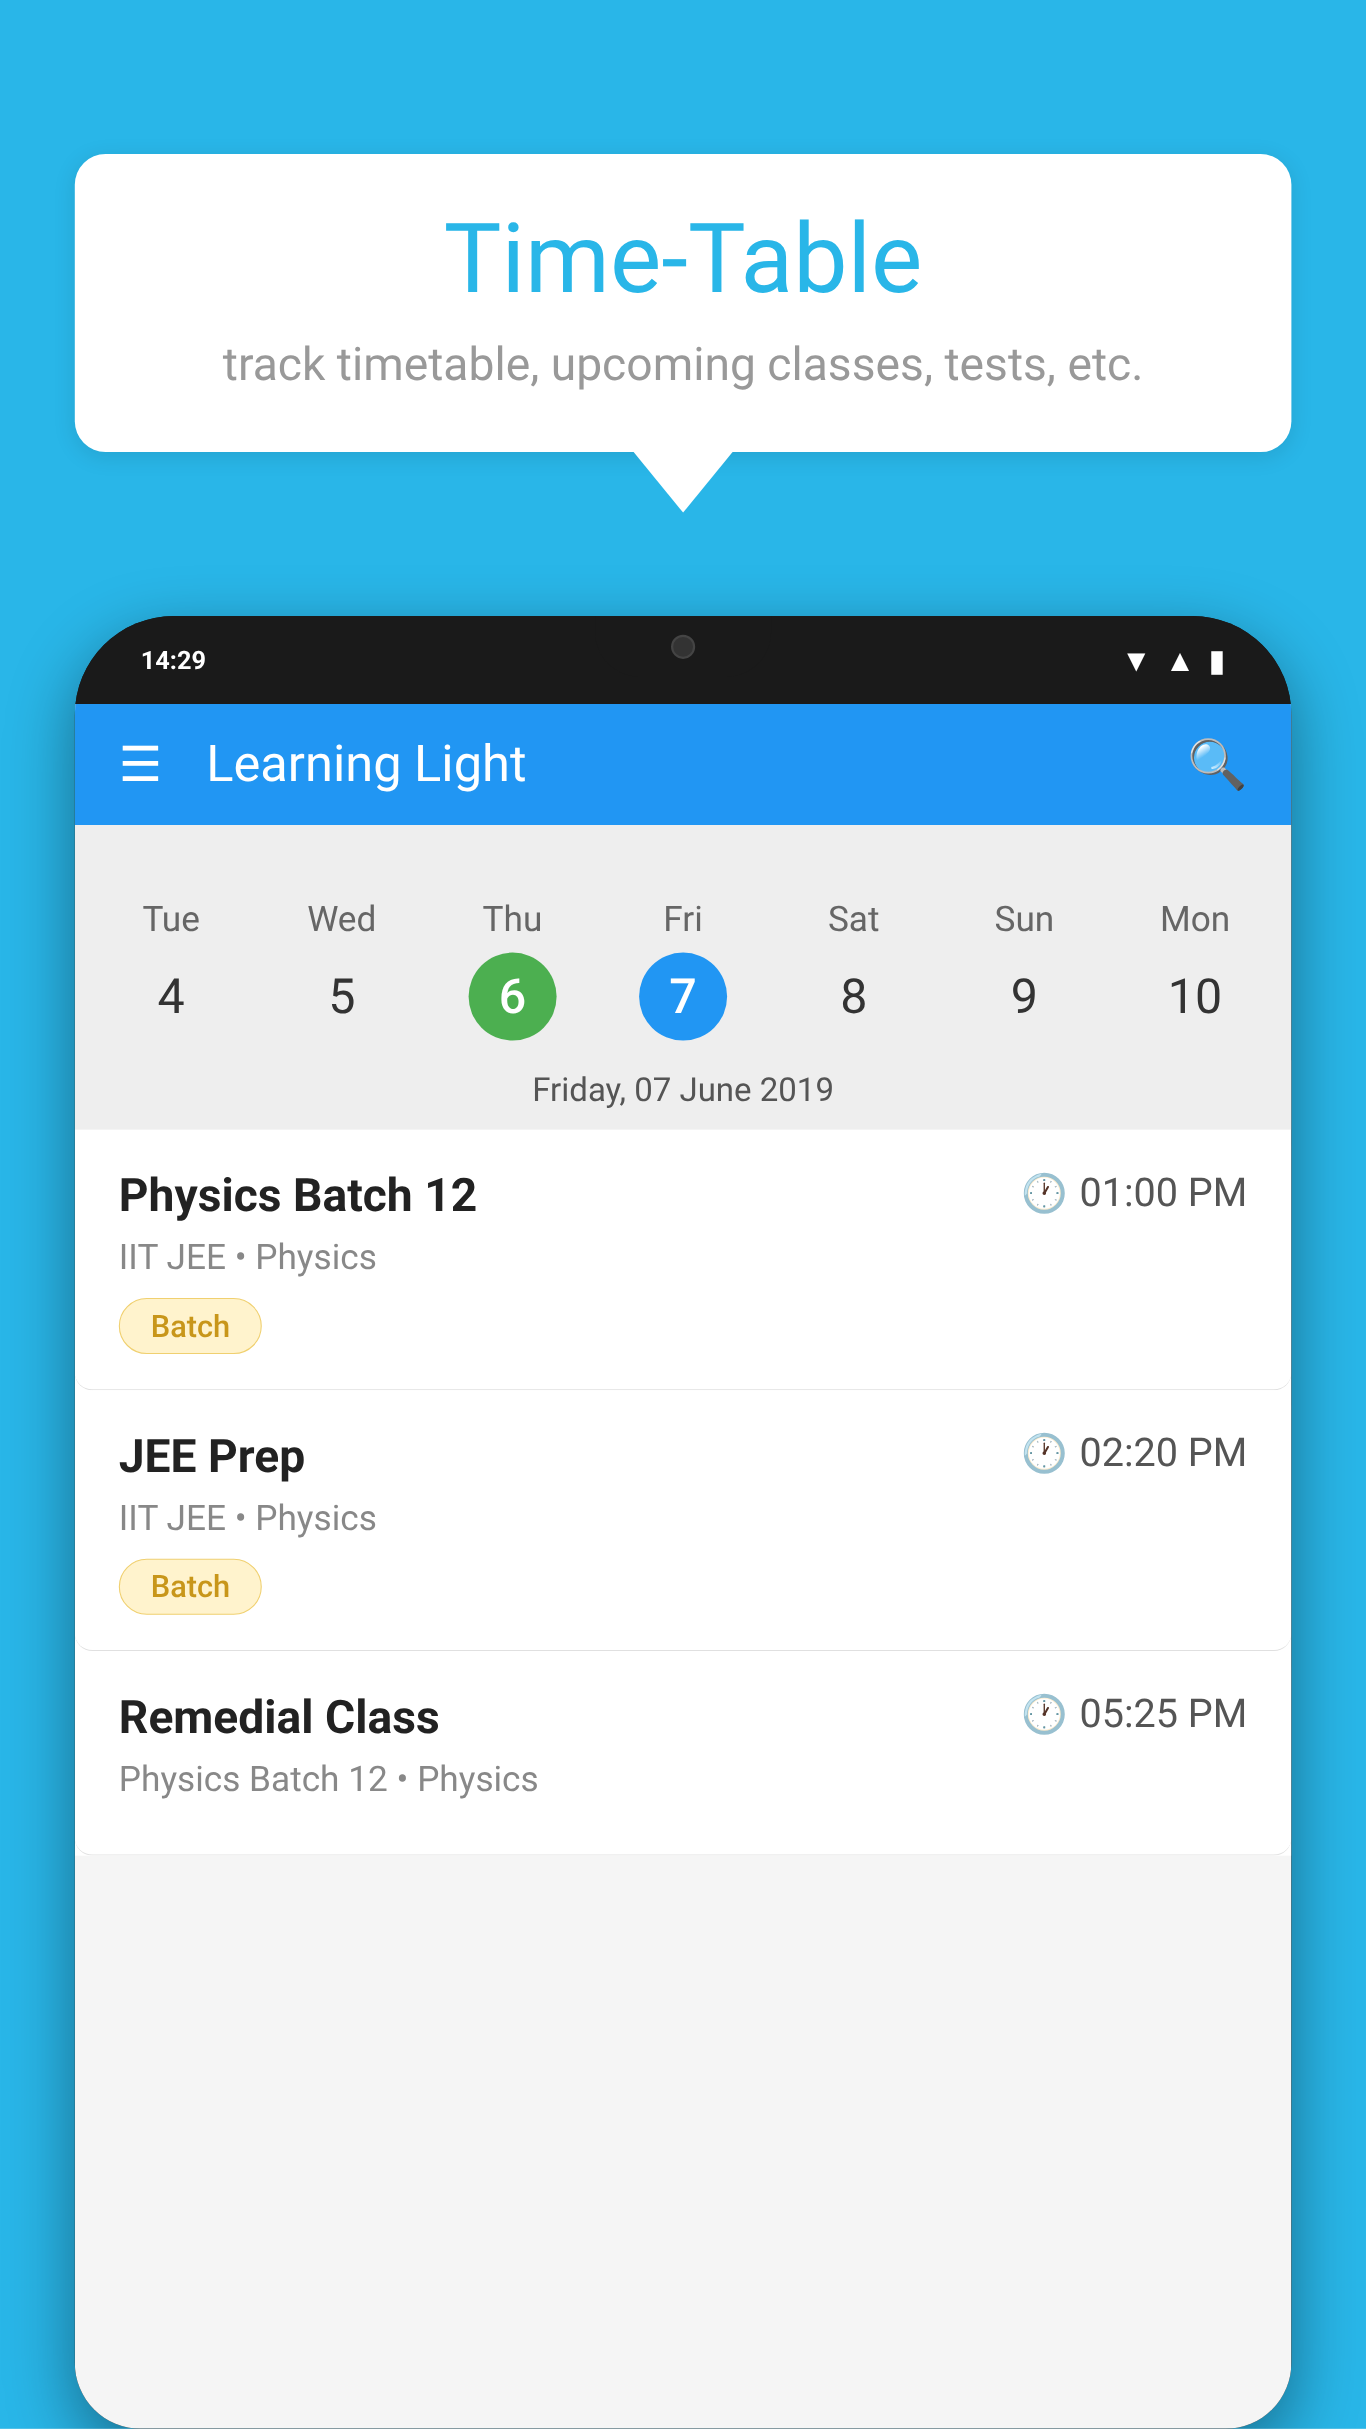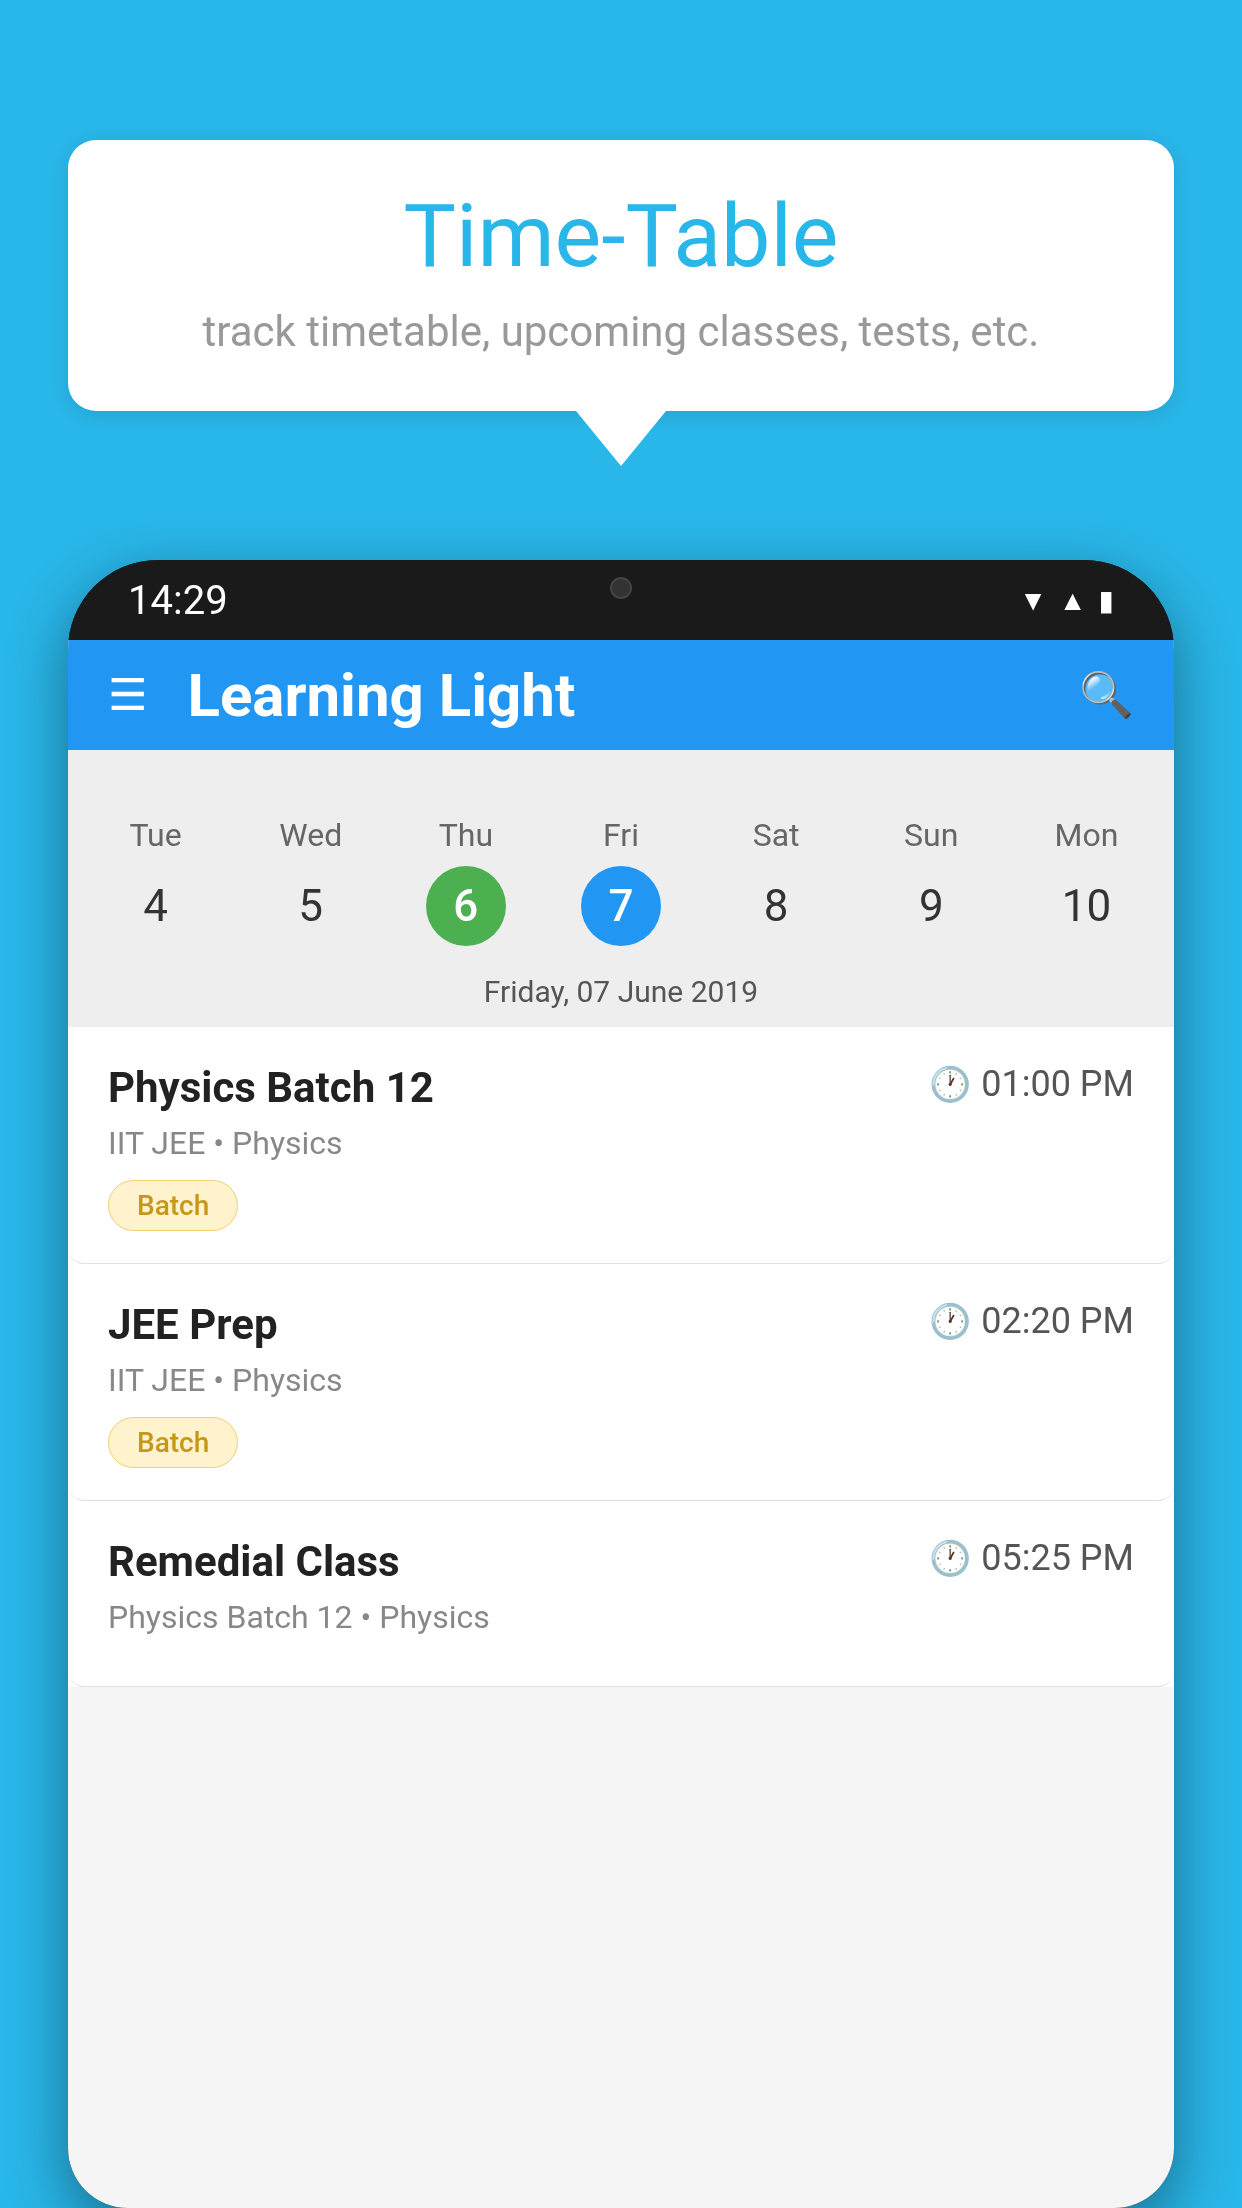--- a/index.html
+++ b/index.html
@@ -75,22 +75,22 @@
       height: 80px;
       position: relative;
       display: flex;
       align-items: center;
       justify-content: space-between;
       padding: 0 60px;
     }
 
     .phone-time {
       color: white;
-      font-size: 40px;
-      font-weight: 400;
+      font-size: 23px;
+      font-weight: 700;
     }
 
     .phone-notch {
       position: absolute;
       left: 50%;
       transform: translateX(-50%);
       top: 0;
       width: 160px;
       height: 55px;
       background: #1a1a1a;
@@ -132,22 +132,22 @@
 
     .hamburger-icon {
       color: white;
       font-size: 44px;
       margin-right: 40px;
       cursor: pointer;
     }
 
     .app-bar-title {
       color: white;
-      font-size: 60px;
-      font-weight: 700;
+      font-size: 46px;
+      font-weight: 400;
       flex: 1;
     }
 
     .search-icon {
       color: white;
       font-size: 44px;
       cursor: pointer;
     }
 
     

